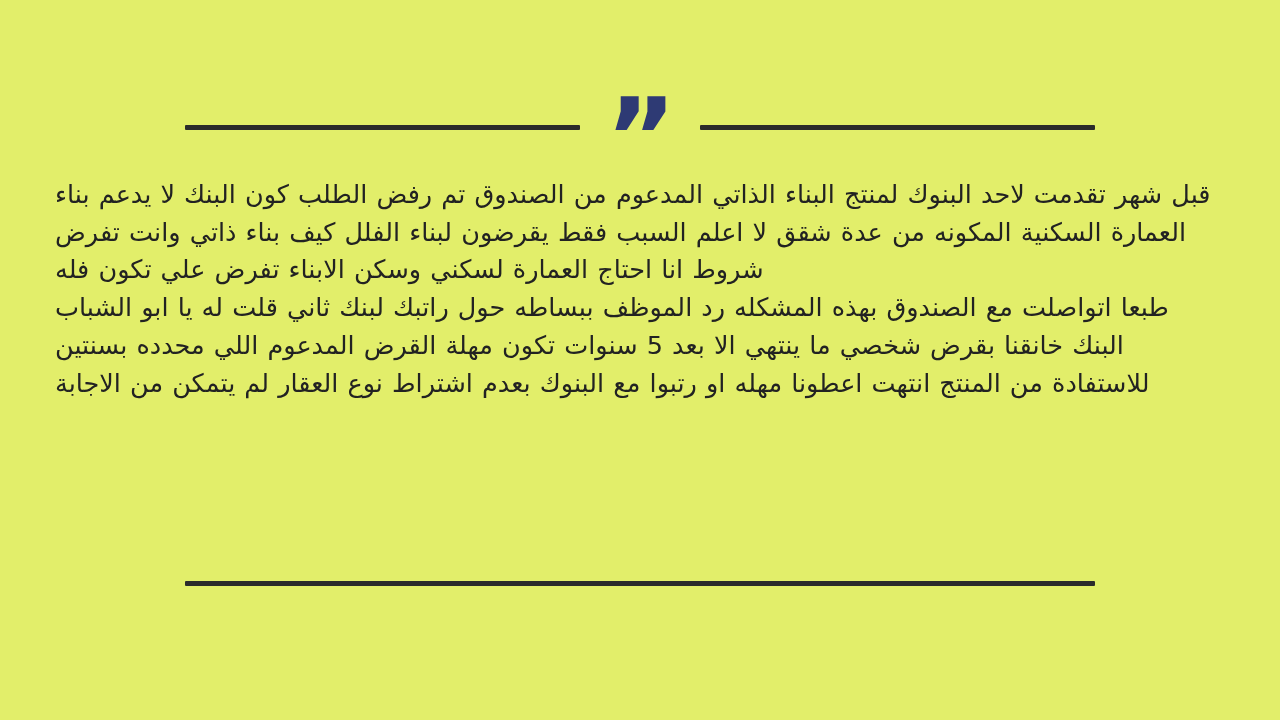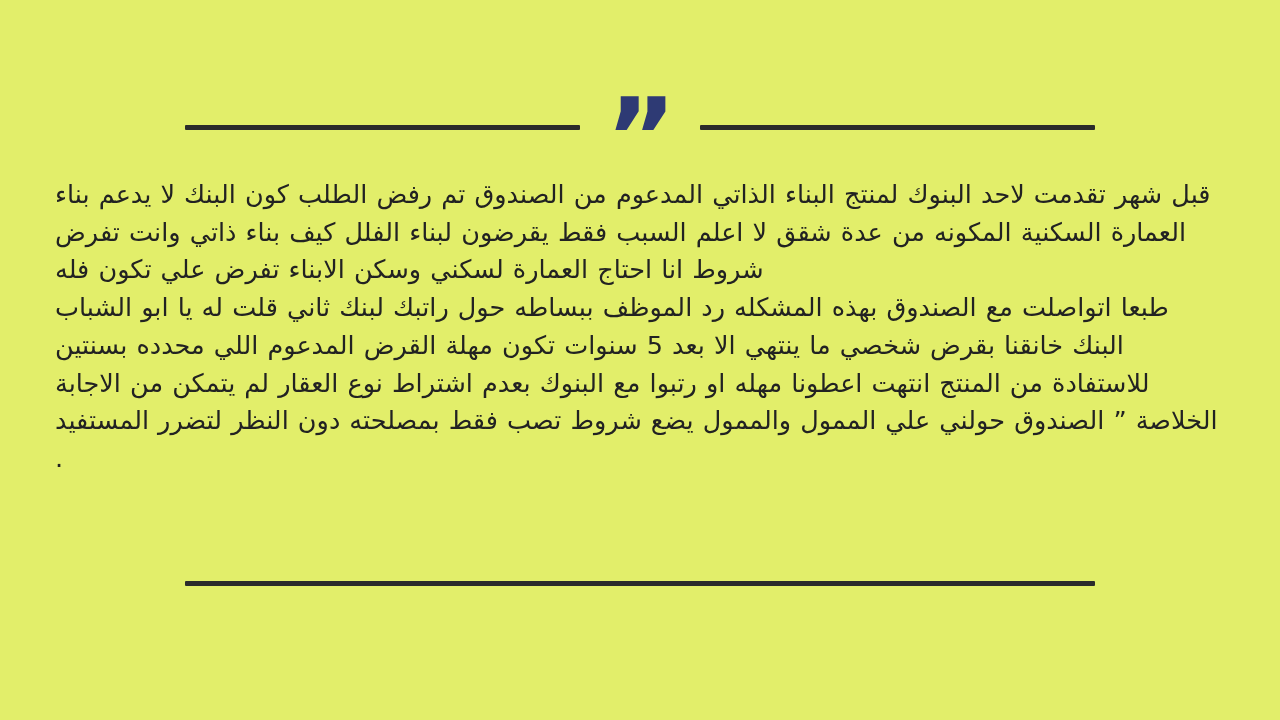--- a/index.html
+++ b/index.html
@@ -86,20 +86,19 @@
 
   <div class="top-ornament">
     <div class="rule"></div>
     <div class="quote-mark">”</div>
     <div class="rule"></div>
   </div>
 
   <div class="quote-body">
     <p>قبل شهر تقدمت لاحد البنوك لمنتج البناء الذاتي المدعوم من الصندوق تم رفض الطلب كون البنك لا يدعم بناء العمارة السكنية المكونه من عدة شقق لا اعلم السبب فقط يقرضون لبناء الفلل كيف بناء ذاتي وانت تفرض شروط انا احتاج العمارة لسكني وسكن الابناء تفرض علي تكون فله</p>
     <p>طبعا اتواصلت مع الصندوق بهذه المشكله رد الموظف ببساطه حول راتبك لبنك ثاني قلت له يا ابو الشباب البنك خانقنا بقرض شخصي ما ينتهي الا بعد 5 سنوات تكون مهلة القرض المدعوم اللي محدده بسنتين للاستفادة من المنتج انتهت اعطونا مهله او رتبوا مع البنوك بعدم اشتراط نوع العقار لم يتمكن من الاجابة</p>
-    <p>الخلاصة ” الصندوق حولني علي الممول والممول يضع شروط تصب فقط بمصلحته دون النظر لتضرر المستفيد .</p>
   </div>
 
   <div class="bottom-ornament">
     <div class="bottom-rule"></div>
   </div>
 
 </div>
 
 </body></html>

